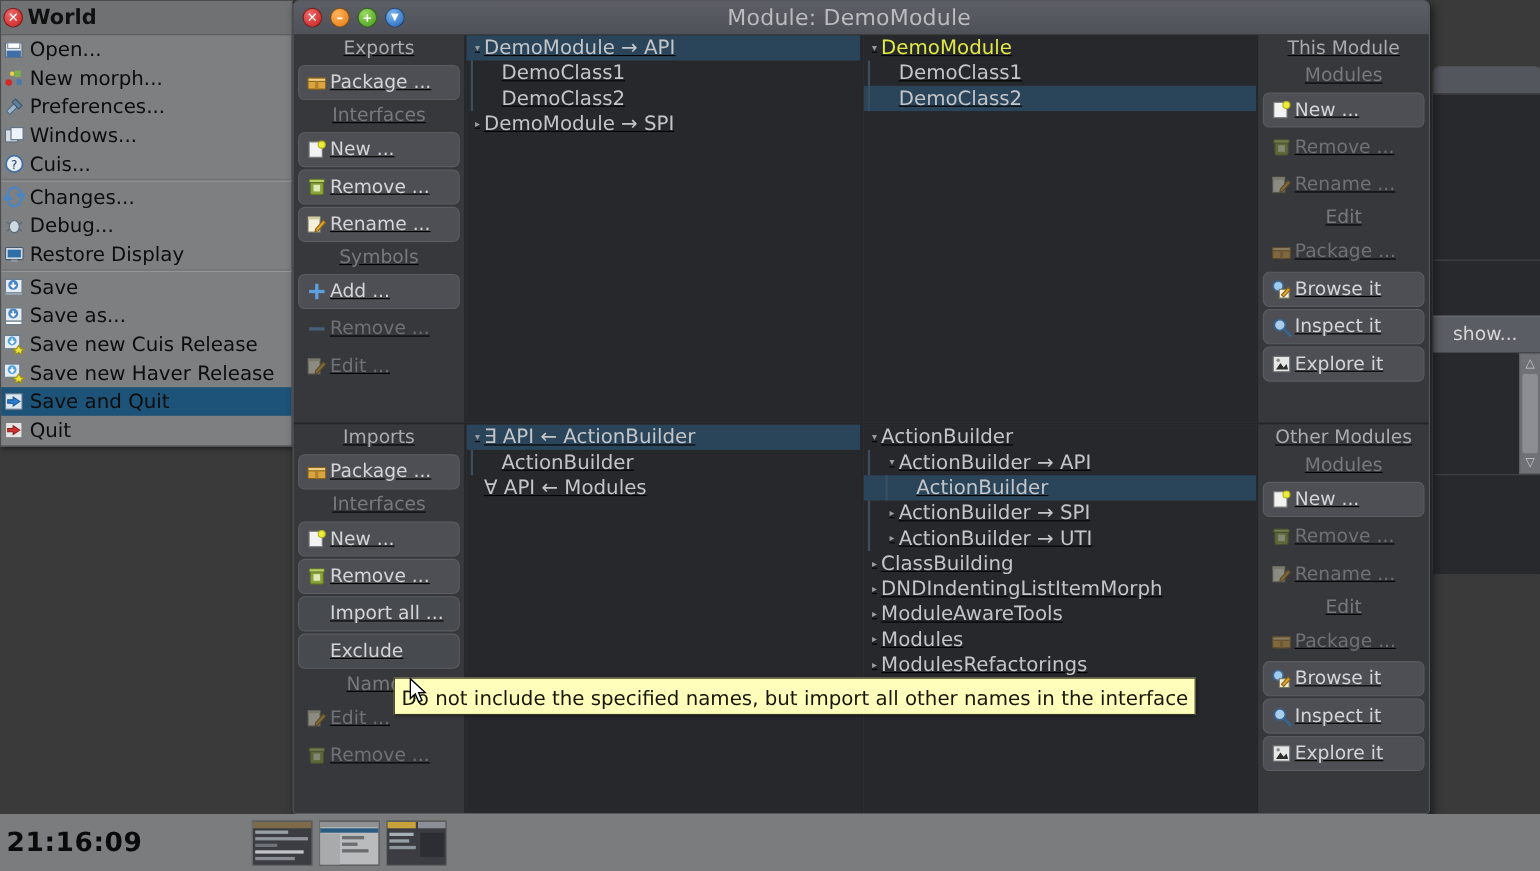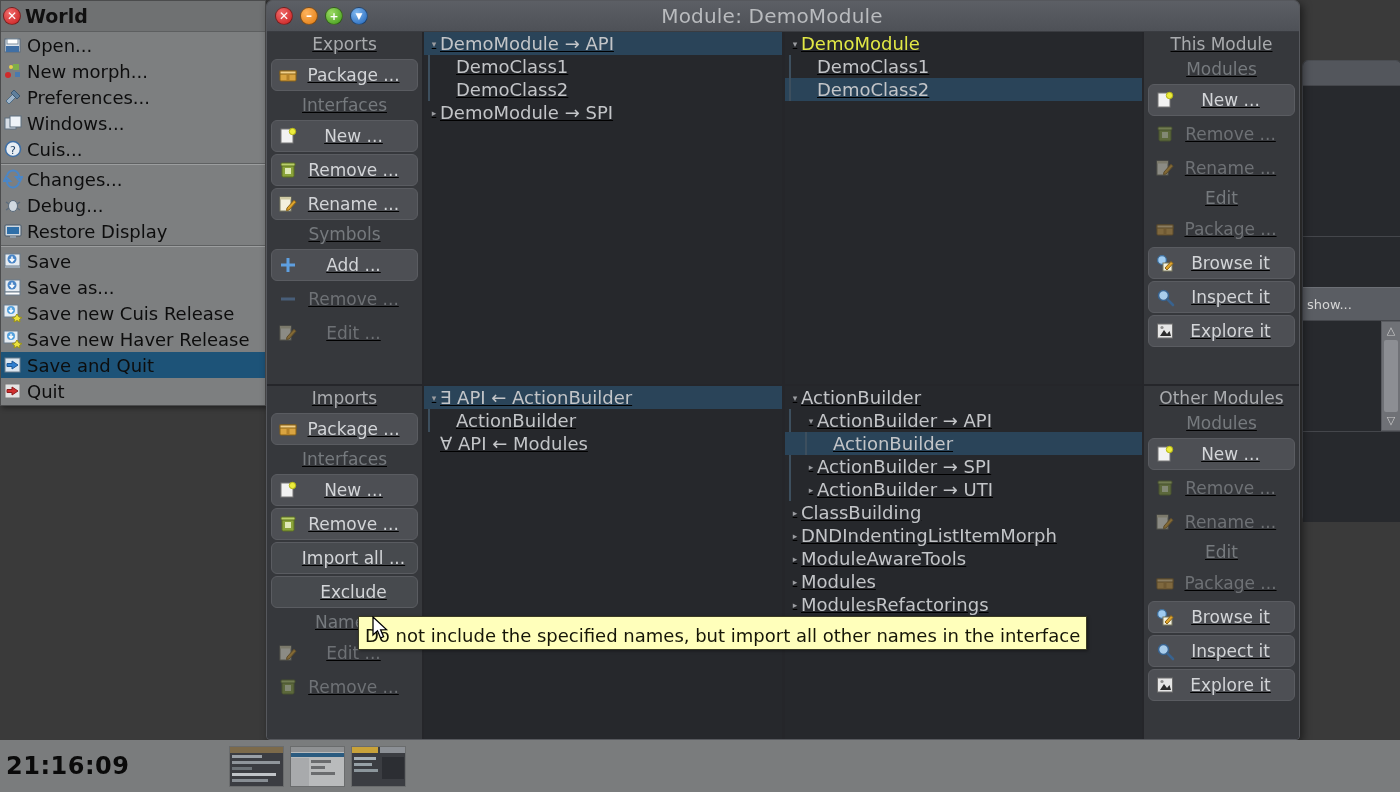--- a/index.html
+++ b/index.html
@@ -15,22 +15,22 @@
   
   .bgwin {
     position: absolute;
     background: #2b2d31;
     border: 1px solid #4a4d52;
     border-radius: 6px;
   }
   .bgwin-title { height: 24px; background: #53565c; border-radius: 5px 5px 0 0; }
   .bgwin-pane { background: #27292d; border-top: 1px solid #44464b; }
   .bgwin-btn {
-    background: #5a5d63; color: #d6d6d6; font-size: 13px;
-    display: flex; align-items: center; padding-left: 4px;
+    background: #5a5d63; color: #d6d6d6; font-size: 17px;
+    display: flex; align-items: center; padding-left: 18px;
     border-top: 1px solid #6c6f75;
     box-sizing: border-box;
   }
   .scrollbar-v {
     position: absolute; width: 20px; background: #6f7176;
     border: 1px solid #5a5c61; box-sizing: border-box;
     display: flex; flex-direction: column; justify-content: space-between;
   }
   .sb-arrow { height: 18px; color: #c9c9c9; font-size: 11px; text-align: center; line-height: 18px; }
   .sb-thumb { flex: 1; background: #8c8e93; margin: 0 2px; border-radius: 2px; }
@@ -106,21 +106,21 @@
   }
   .sec-head.dim { color: #767a7e; }
   .btn {
     height: 32px; margin: 2px 0; border-radius: 6px;
     background: #4d4f54; border: 1px solid #5a5c61;
     display: flex; align-items: center; box-sizing: border-box;
     color: #d3d5d8; font-size: 17px; padding-left: 6px;
     white-space: nowrap;
   }
   .btn.flat { background: #474a4e; }
-  .btn .blabel { flex: 1; text-align: center; padding-right: 10px; }
+  .btn .blabel { flex: 1; padding-right: 10px; }
   .btn.disabled { background: transparent; border-color: transparent; color: #6e7175; }
   .btn.disabled .bicon { opacity: .45; }
   .bicon { width: 20px; height: 20px; margin-right: 2px; flex: 0 0 20px; }
 
   
   .tree-pane { background: #26282c; position: relative; overflow: hidden; }
   .tree-row {
     height: 23px; display: flex; align-items: center;
     font-size: 18px; color: #c3c5c8; white-space: nowrap;
     padding-left: 4px; box-sizing: border-box;

